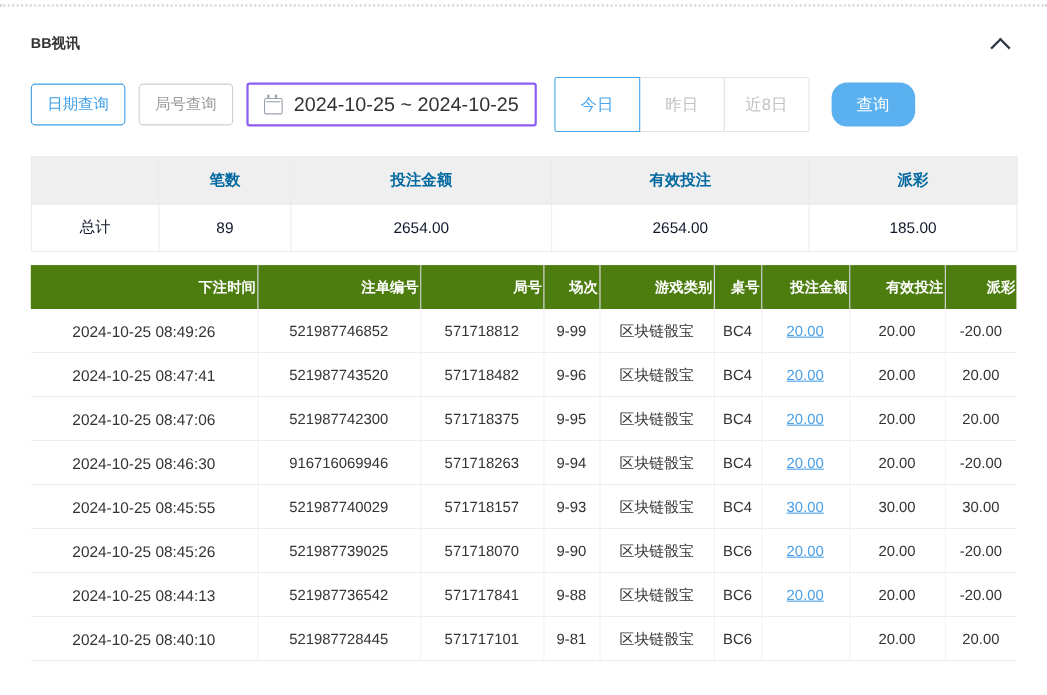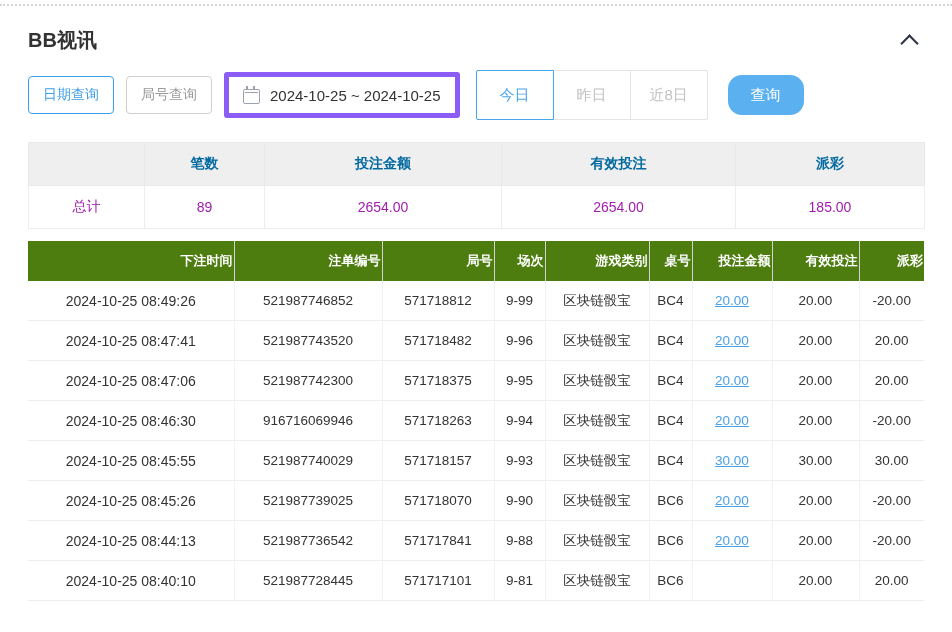--- a/index.html
+++ b/index.html
@@ -23,21 +23,21 @@
   }
   
   .panel-header {
     display: flex;
     align-items: center;
     justify-content: space-between;
     margin-top: 22px;
     height: 24px;
   }
   .panel-title {
-    font-size: 20px;
+    font-size: 13px;
     font-weight: bold;
     margin: 0;
     color: #333;
   }
   .chevron-up {
     width: 11px;
     height: 11px;
     border-top: 2px solid #2b3344;
     border-right: 2px solid #2b3344;
     transform: rotate(-45deg);
@@ -62,27 +62,27 @@
     color: #999;
     cursor: pointer;
     font-family: Liberation Sans, sans-serif;
   }
   .chip.active {
     border-color: #3d9fe8;
     color: #3d9fe8;
   }
   .date-input {
     height: 36px;
-    border: 5px solid #8b5cf6;
+    border: 2px solid #8b5cf6;
     border-radius: 3px;
     display: flex;
     align-items: center;
     padding: 0 14px;
     gap: 10px;
-    font-size: 15px;
+    font-size: 18px;
     color: #333;
     cursor: pointer;
     background: #fff;
   }
   .cal-icon {
     position: relative;
     width: 15px;
     height: 13px;
     border: 1.5px solid #9aa2ad;
     border-radius: 2px;
@@ -159,21 +159,21 @@
     font-weight: bold;
     color: #0369a1;
     border: 1px solid #e9e9e9;
     text-align: center;
   }
   .summary td {
     background: #fff;
     height: 40px;
     border: 1px solid #ededed;
     text-align: center;
-    color: #a21caf;
+    color: #0f172a;
   }
   
   .records {
     margin-top: 12px;
     font-size: 13px;
   }
   .records thead th {
     background: #4d7c0f;
     color: #ffffff;
     height: 38px;

